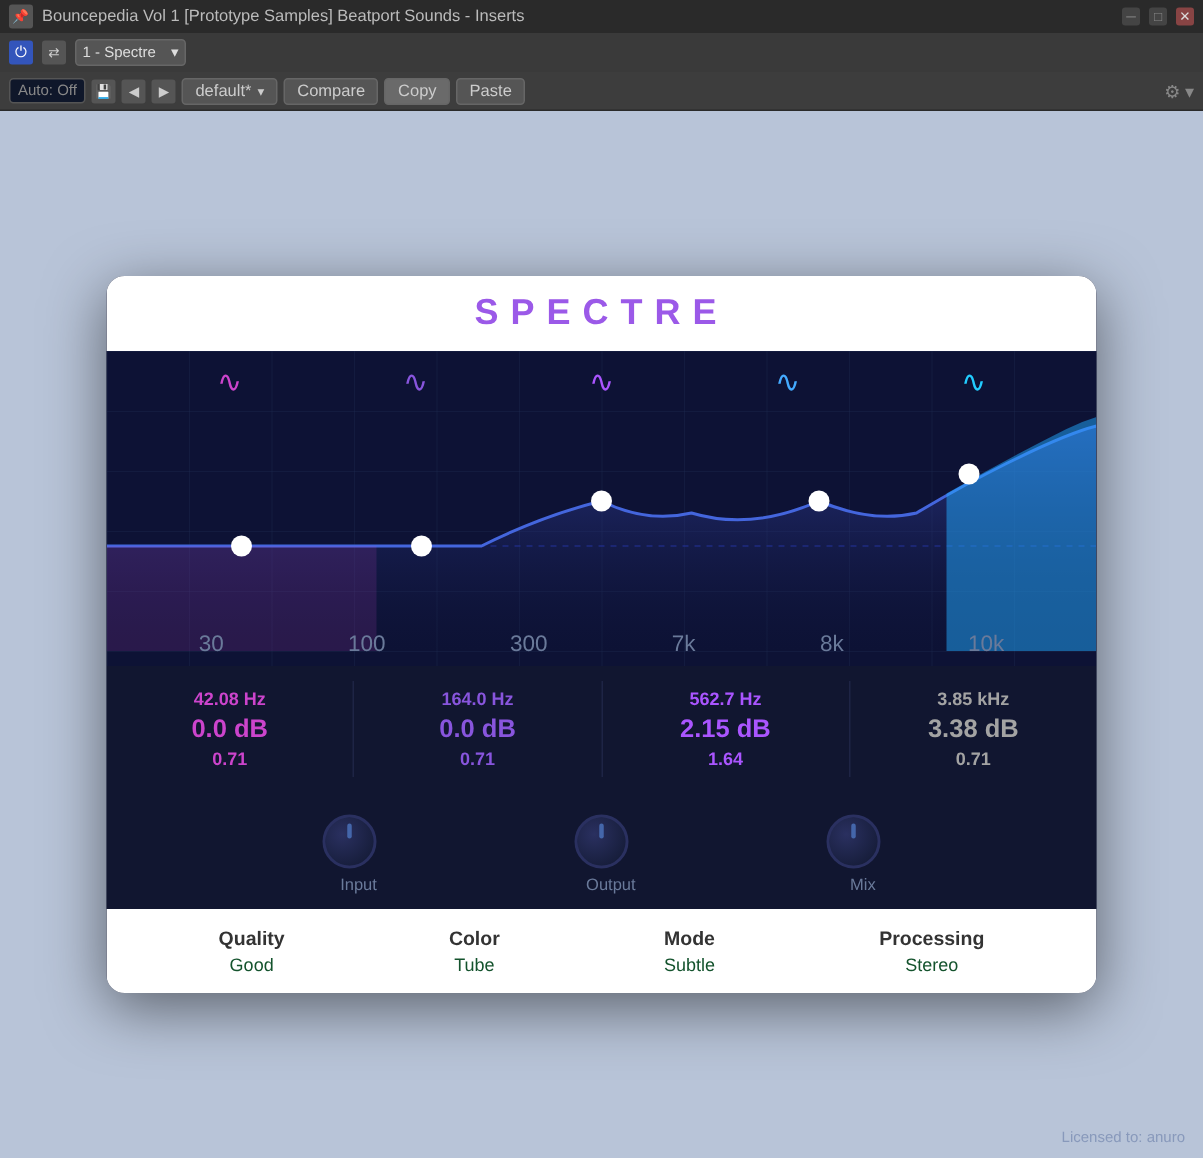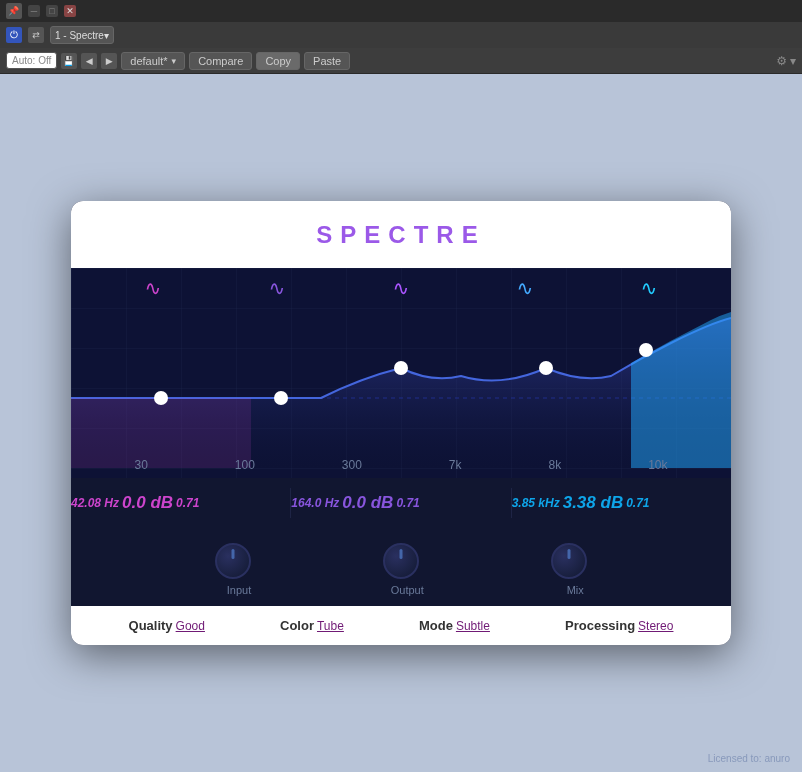--- a/index.html
+++ b/index.html
@@ -67,37 +67,37 @@
     .preset-selector {
       background: #555;
       border: 1px solid #666;
       border-radius: 3px;
       color: #ddd;
       font-size: 11px;
       padding: 1px 4px;
       height: 18px;
       display: flex;
       align-items: center;
-      gap: 0;
+      gap: 10px;
       cursor: pointer;
     }
     .preset-selector span { color: #ddd; font-size: 10px; }
 
     
     .options-toolbar {
       background: #3d3d3d;
       height: 26px;
       display: flex;
       align-items: center;
       padding: 0 6px;
       gap: 4px;
       border-bottom: 1px solid #2a2a2a;
     }
     .auto-off {
-      background: #ffffff;
+      background: #0f172a;
       color: #888;
       font-size: 10px;
       padding: 2px 5px;
       border-radius: 3px;
       border: 1px solid #555;
     }
     .toolbar-btn {
       background: #555;
       border: 1px solid #666;
       border-radius: 3px;
@@ -137,21 +137,21 @@
       width: 660px;
       background: #1a1f3a;
       border-radius: 12px;
       overflow: hidden;
       box-shadow: 0 10px 40px rgba(0,0,0,0.5);
     }
 
     
     .plugin-header {
       background: white;
-      height: 67px;
+      height: 50px;
       display: flex;
       align-items: center;
       justify-content: center;
     }
     .plugin-title {
       font-size: 24px;
       font-weight: 700;
       letter-spacing: 8px;
       color: #9b59e8;
       font-family: Arial, sans-serif;
@@ -190,58 +190,57 @@
       bottom: 6px;
       left: 0;
       right: 0;
       display: flex;
       justify-content: space-around;
       padding: 0 20px;
       z-index: 6;
     }
     .freq-label {
       color: #6a7a9a;
-      font-size: 12px;
+      font-size: 15px;
     }
 
     
     .band-params {
       background: #111630;
       display: flex;
       padding: 10px 0;
     }
     .band-param-col {
       flex: 1;
       display: flex;
-      flex-direction: row;
+      flex-direction: column;
       align-items: center;
       gap: 3px;
       padding: 5px 0;
-      font-style: italic;
     }
     .band-param-col:not(:last-child) {
       border-right: 1px solid #1e2445;
     }
     .param-freq {
       font-size: 12px;
       font-weight: bold;
     }
     .param-db {
       font-size: 17px;
       font-weight: bold;
     }
     .param-q {
       font-size: 12px;
       font-weight: bold;
     }
     .col-1 { color: #cc44cc; }
     .col-2 { color: #8855dd; }
     .col-3 { color: #aa55ff; }
     .col-4 { color: #44aaff; }
-    .col-5 { color: #0ea5e9; }
+    .col-5 { color: #a3a3a3; }
 
     
     .knobs-row {
       background: #111630;
       display: flex;
       justify-content: space-around;
       align-items: flex-end;
       padding: 15px 80px 10px;
     }
     .knob-container {
@@ -278,51 +277,52 @@
 
     
     .plugin-footer {
       background: white;
       padding: 12px 20px;
       display: flex;
       justify-content: space-around;
     }
     .footer-col {
       display: flex;
-      flex-direction: row;
-      align-items: flex-end;
+      flex-direction: column;
+      align-items: center;
       gap: 3px;
     }
     .footer-label {
       font-size: 13px;
       font-weight: bold;
       color: #333;
     }
     .footer-value {
       font-size: 12px;
     }
-    .footer-value.purple { color: #701a75; text-decoration: underline; }
+    .footer-value.purple { color: #14532d; }
     .footer-value.blue { color: #4488ff; }
 
     
     .license {
       position: absolute;
       bottom: 8px;
       right: 12px;
       color: #8899bb;
       font-size: 10px;
     }
   </style>
 </head>
 <body>
 
 <div class="title-bar">
   <div class="title-bar-icons">
     <div class="toolbar-icon">📌</div>
   </div>
+  <span style="flex:1; font-size:11px; color:#bbb;">Bouncepedia Vol 1 [Prototype Samples] Beatport Sounds - Inserts</span>
   <button class="win-btn">─</button>
   <button class="win-btn">□</button>
   <button class="win-btn" style="background:#884444; color:#ddd;">✕</button>
 </div>
 
 <div class="plugin-toolbar">
   <div class="toolbar-icon" style="background:#3355bb; color:white; font-size:10px;">⏻</div>
   <div class="toolbar-icon" style="font-size:9px;">⇄</div>
   <div class="preset-selector">
     <span>1 - Spectre</span>
@@ -421,20 +421,25 @@
       <div class="band-param-col col-1">
         <span class="param-freq">42.08 Hz</span>
         <span class="param-db">0.0 dB</span>
         <span class="param-q">0.71</span>
       </div>
       <div class="band-param-col col-2">
         <span class="param-freq">164.0 Hz</span>
         <span class="param-db">0.0 dB</span>
         <span class="param-q">0.71</span>
       </div>
+      <div class="band-param-col col-3">
+        <span class="param-freq">562.7 Hz</span>
+        <span class="param-db">2.15 dB</span>
+        <span class="param-q">1.64</span>
+      </div>
       <div class="band-param-col col-5">
         <span class="param-freq">3.85 kHz</span>
         <span class="param-db">3.38 dB</span>
         <span class="param-q">0.71</span>
       </div>
     </div>
 
     <div class="knobs-row">
       <div class="knob-container">
         <div class="knob"></div>

